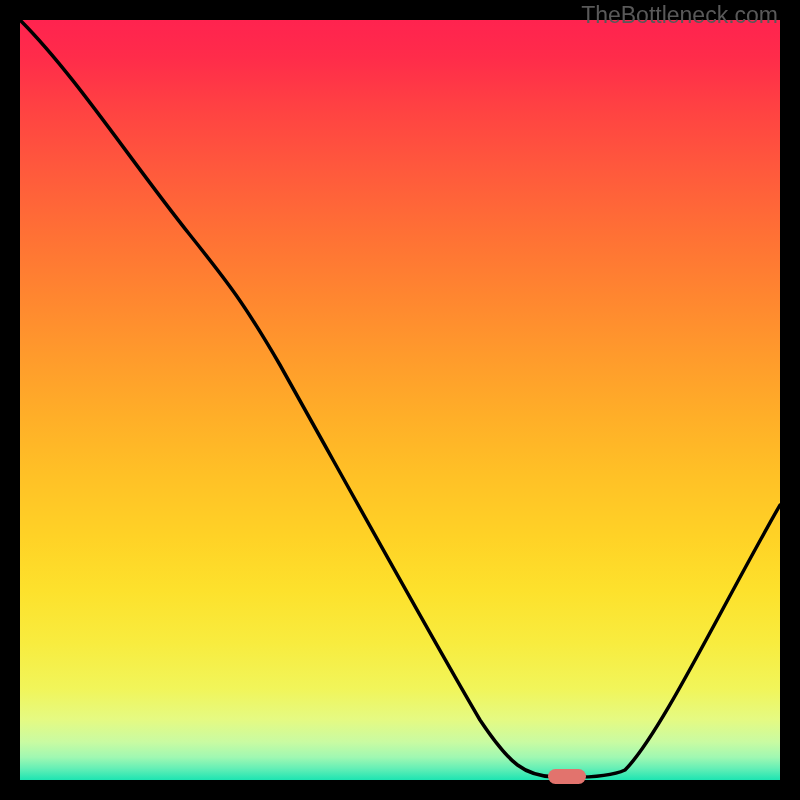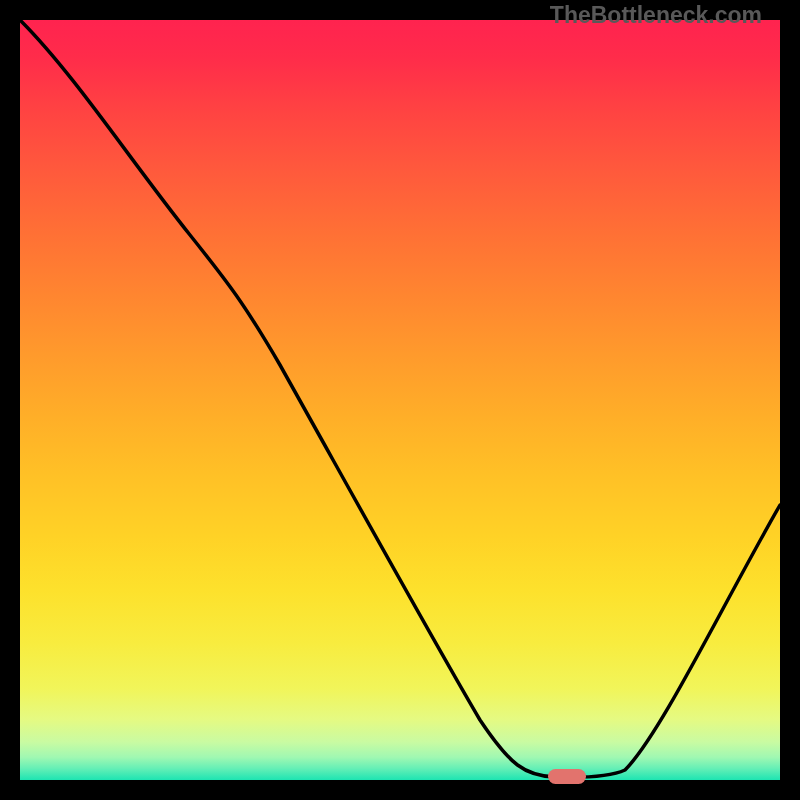--- a/index.html
+++ b/index.html
@@ -7,24 +7,24 @@
     padding: 0;
     width: 800px;
     height: 800px;
     background: #000;
     position: relative;
     font-family: Arial, sans-serif;
   }
   .watermark {
     position: absolute;
     top: 2px;
-    right: 38px;
+    right: 22px;
     color: #595959;
     font-size: 23px;
-    font-weight: 700;
+    font-weight: 400;
     z-index: 10;
   }
   .plot-area {
     position: absolute;
     left: 20px;
     top: 20px;
     width: 760px;
     height: 760px;
   }
   .gradient-bg {

